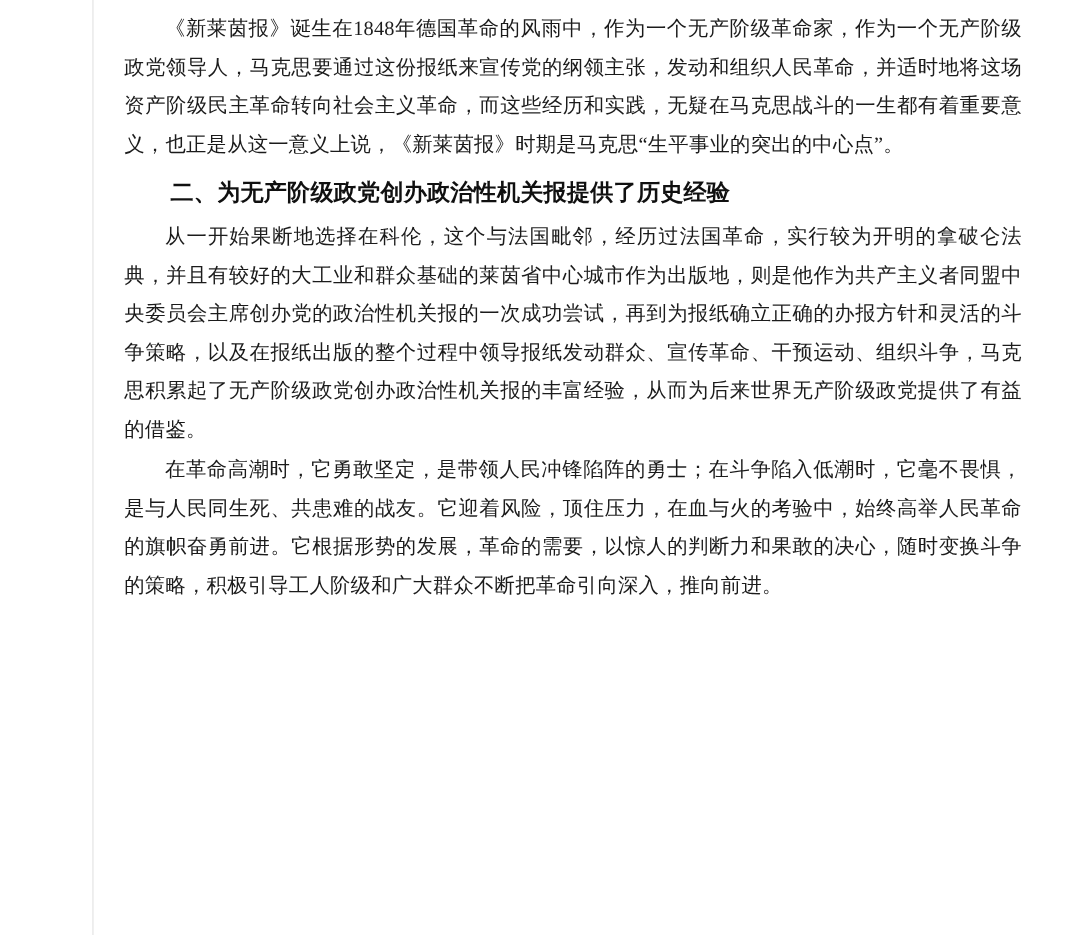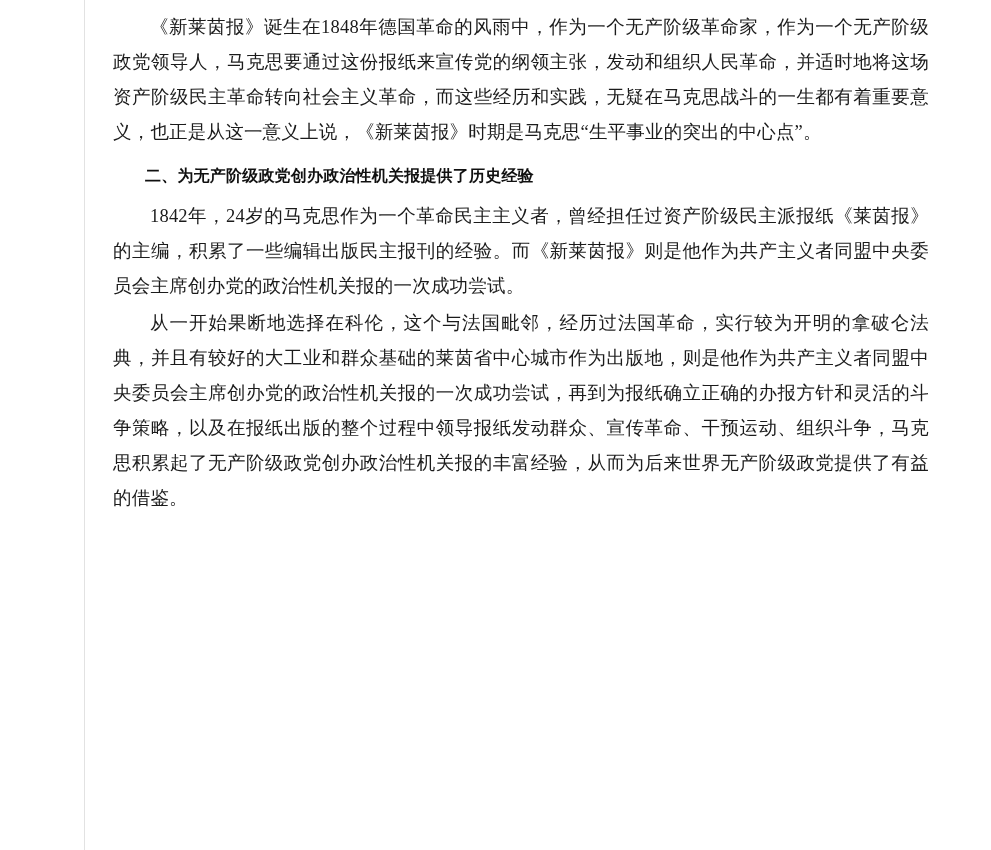--- a/index.html
+++ b/index.html
@@ -44,32 +44,32 @@
     font-size: 18.5px;
     line-height: 35px;
     text-align: justify;
     text-justify: inter-ideograph;
     text-indent: 2em;
     color: #1b1b1b;
     letter-spacing: 0.2px;
   }
   h2.heading {
     margin: 8px 0 6px 0;
-    font-size: 16px;
+    font-size: 21px;
     line-height: 35px;
     font-weight: bold;
     text-indent: 2em;
     color: #101010;
     letter-spacing: 0.2px;
   }
 </style>
 </head>
 <body>
 
 <div class="page">
   <div class="left-rule"></div>
   <div class="content">
     <p class="para">《新莱茵报》诞生在1848年德国革命的风雨中，作为一个无产阶级革命家，作为一个无产阶级政党领导人，马克思要通过这份报纸来宣传党的纲领主张，发动和组织人民革命，并适时地将这场资产阶级民主革命转向社会主义革命，而这些经历和实践，无疑在马克思战斗的一生都有着重要意义，也正是从这一意义上说，《新莱茵报》时期是马克思“生平事业的突出的中心点”。</p>
     <h2 class="heading">二、为无产阶级政党创办政治性机关报提供了历史经验</h2>
-    <p class="para">1842年，24岁的马克思作为一个革命民主主义者，曾经担任过资产阶级民主派报纸《莱茵报》的主编，积累了一些编辑出版民主报刊的经验。而《新莱茵报》则是他作为共产主义者同盟中央委员会主席创办党的政治性机关报的一次成功尝试。</p>
     <p class="para">从一开始果断地选择在科伦，这个与法国毗邻，经历过法国革命，实行较为开明的拿破仑法典，并且有较好的大工业和群众基础的莱茵省中心城市作为出版地，则是他作为共产主义者同盟中央委员会主席创办党的政治性机关报的一次成功尝试，再到为报纸确立正确的办报方针和灵活的斗争策略，以及在报纸出版的整个过程中领导报纸发动群众、宣传革命、干预运动、组织斗争，马克思积累起了无产阶级政党创办政治性机关报的丰富经验，从而为后来世界无产阶级政党提供了有益的借鉴。</p>
+    <p class="para">在革命高潮时，它勇敢坚定，是带领人民冲锋陷阵的勇士；在斗争陷入低潮时，它毫不畏惧，是与人民同生死、共患难的战友。它迎着风险，顶住压力，在血与火的考验中，始终高举人民革命的旗帜奋勇前进。它根据形势的发展，革命的需要，以惊人的判断力和果敢的决心，随时变换斗争的策略，积极引导工人阶级和广大群众不断把革命引向深入，推向前进。</p>
   </div>
 </div>
 
 </body></html>

